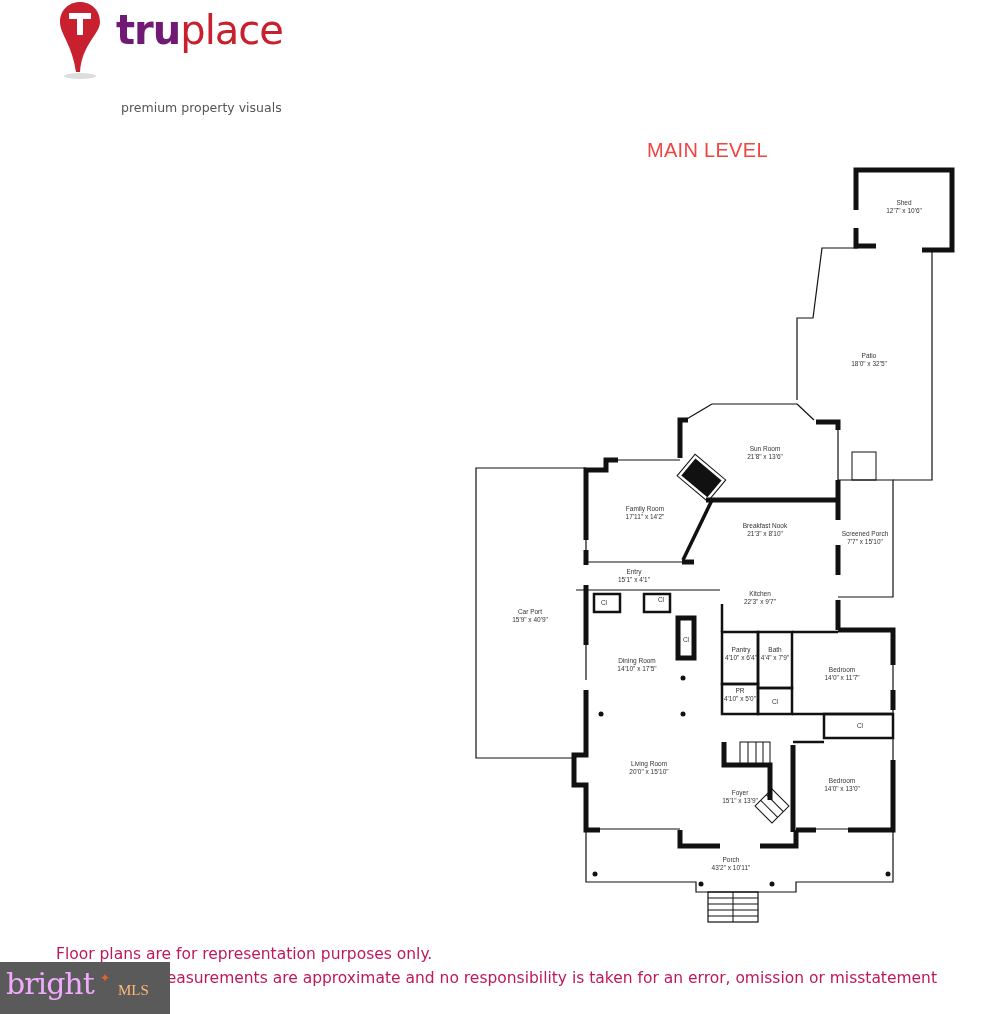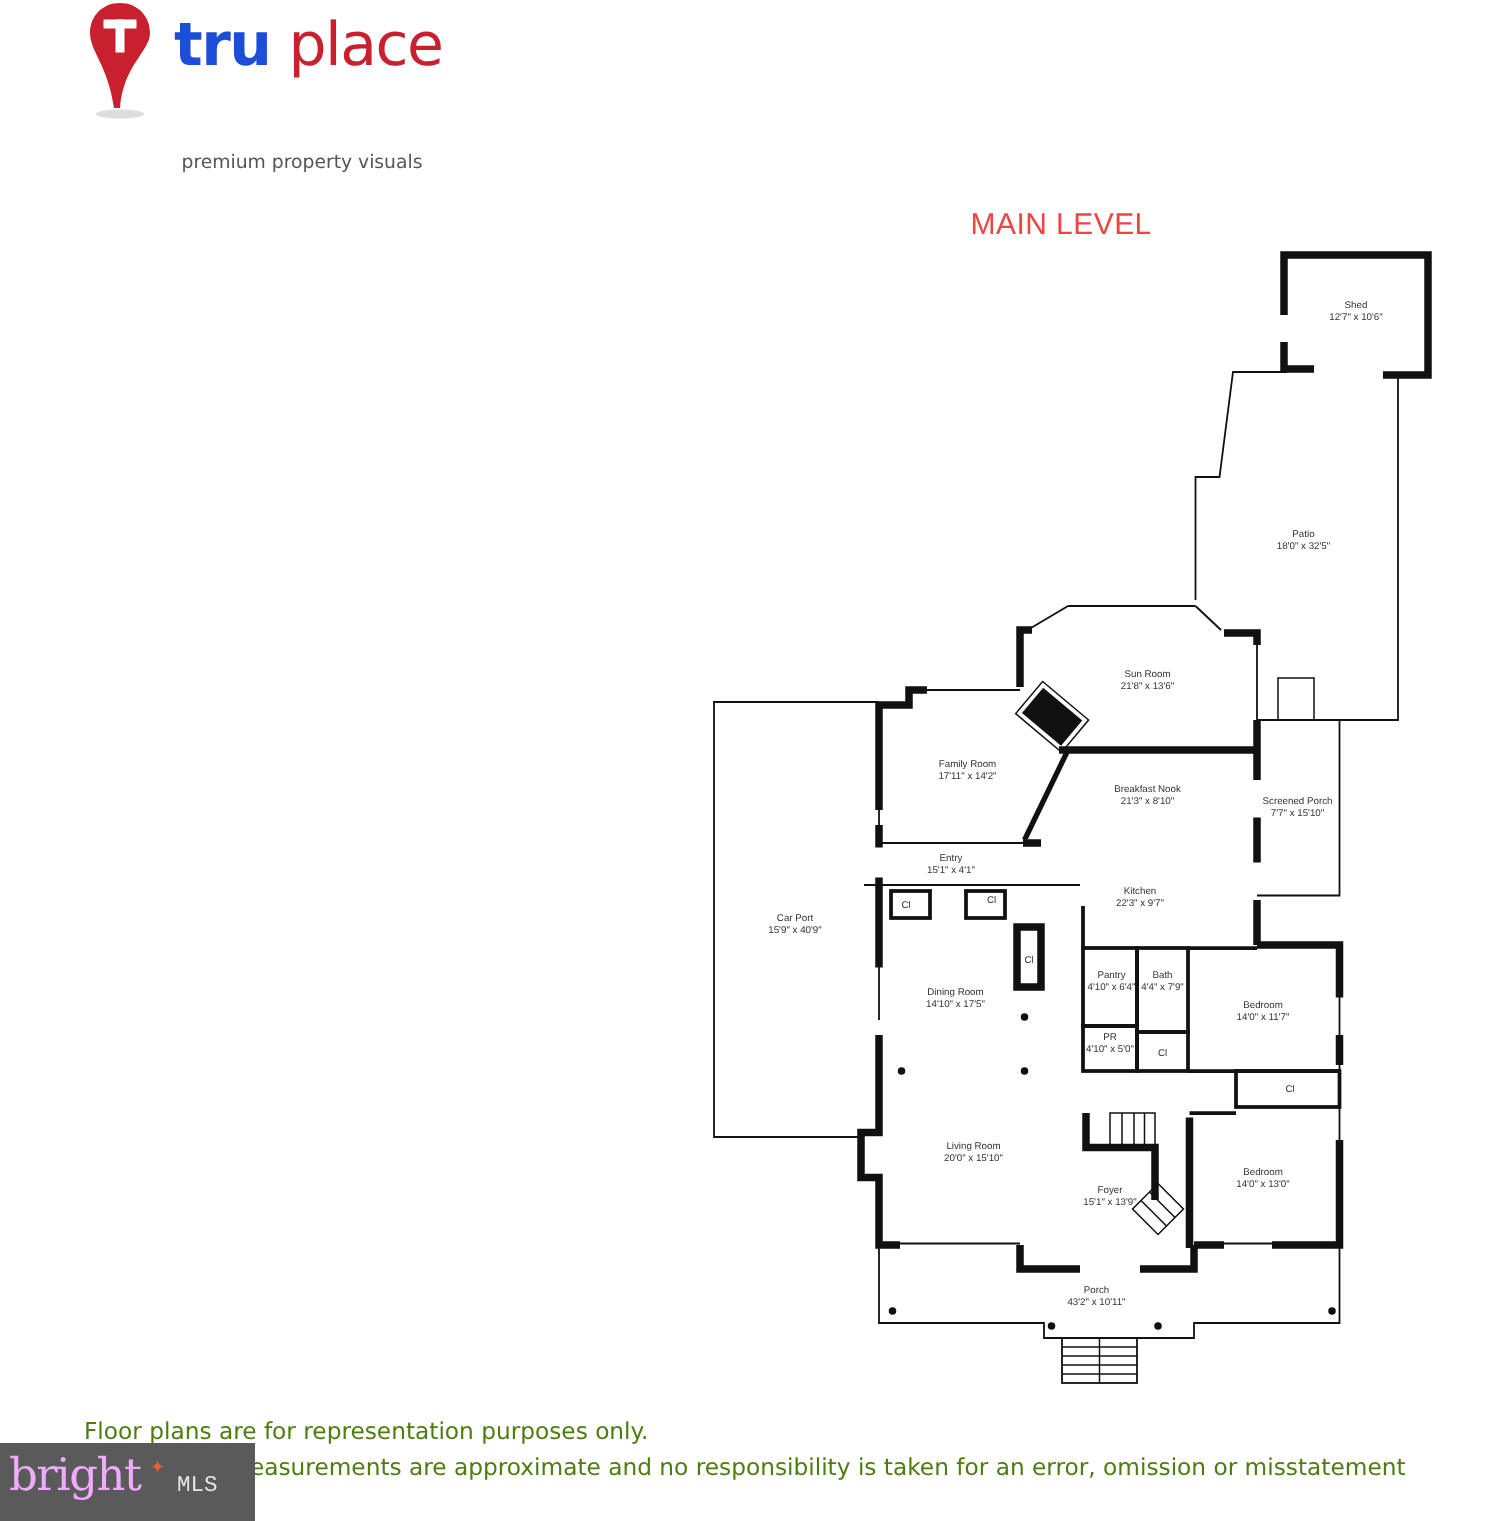--- a/index.html
+++ b/index.html
@@ -1,29 +1,29 @@
 <!DOCTYPE html>
 <html><head>
 <meta charset="utf-8">
 <style>
   html, body { margin:0; padding:0; background:#ffffff; }
   body { width:997px; height:1014px; position:relative; overflow:hidden; font-family:"Liberation Sans", sans-serif; }
   .logo { position:absolute; left:50px; top:0; width:240px; height:90px; }
   .logo-pin { position:absolute; left:8px; top:0; width:44px; height:80px; }
   .logo-word { position:absolute; left:66px; top:6px; font-family:"DejaVu Sans", sans-serif; font-size:40px; letter-spacing:-1px; line-height:48px; }
-  .logo-word .tru { color:#1d4ed8; font-weight:bold; }
-  .logo-word .place { color:#c8202e;margin-left:12px; }
+  .logo-word .tru { color:#701a75; font-weight:bold; }
+  .logo-word .place { color:#c8202e; }
   .logo-tag { position:absolute; left:71px; top:60px; font-family:"DejaVu Sans", sans-serif; font-size:12.5px; color:#555; letter-spacing:0px;margin-top:40px; }
   .level-title { position:absolute; left:647px; top:139px; font-size:20px; color:#ef4444; letter-spacing:0.3px; }
   .plan { position:absolute; left:0; top:0; width:997px; height:1014px; }
   .room-label { font-family:"Liberation Sans", sans-serif; font-size:6.5px; fill:#333; text-anchor:middle; }
-  .disclaimer { position:absolute; left:56px; top:942px; font-family:"DejaVu Sans", sans-serif; font-size:15.5px; color:#4d7c0f; line-height:24px; white-space:nowrap; }
+  .disclaimer { position:absolute; left:56px; top:942px; font-family:"DejaVu Sans", sans-serif; font-size:15.5px; color:#be185d; line-height:24px; white-space:nowrap; }
   .bright { position:absolute; left:0; top:962px; width:170px; height:52px; background:#5a5a5a; }
   .bright-word { position:absolute; left:6px; top:4px; font-family:"DejaVu Serif", serif; font-size:30px; color:#f0abfc; letter-spacing:-1px; }
-  .bright-mls { position:absolute; left:118px; top:20px; font-family:Liberation Mono, monospace; font-size:15px; color:#e5e5e5; }
+  .bright-mls { position:absolute; left:118px; top:20px; font-family:Liberation Serif, serif; font-size:15px; color:#fdba74; }
   .bright-star { position:absolute; left:100px; top:9px; color:#e8622c; font-size:12px; }
 </style>
 </head>
 <body>
 
 <div class="logo">
   <svg class="logo-pin" viewBox="0 0 44 80">
     <ellipse cx="22" cy="76" rx="16" ry="3" fill="#ddd"></ellipse>
     <path d="M22 2 C10 2 2 11 2 22 C2 34 14 44 18 72 L22 72 C24 44 42 34 42 22 C42 11 34 2 22 2 Z" fill="#c8202e"></path>
     <rect x="11" y="13" width="22" height="6" fill="#fff"></rect>

